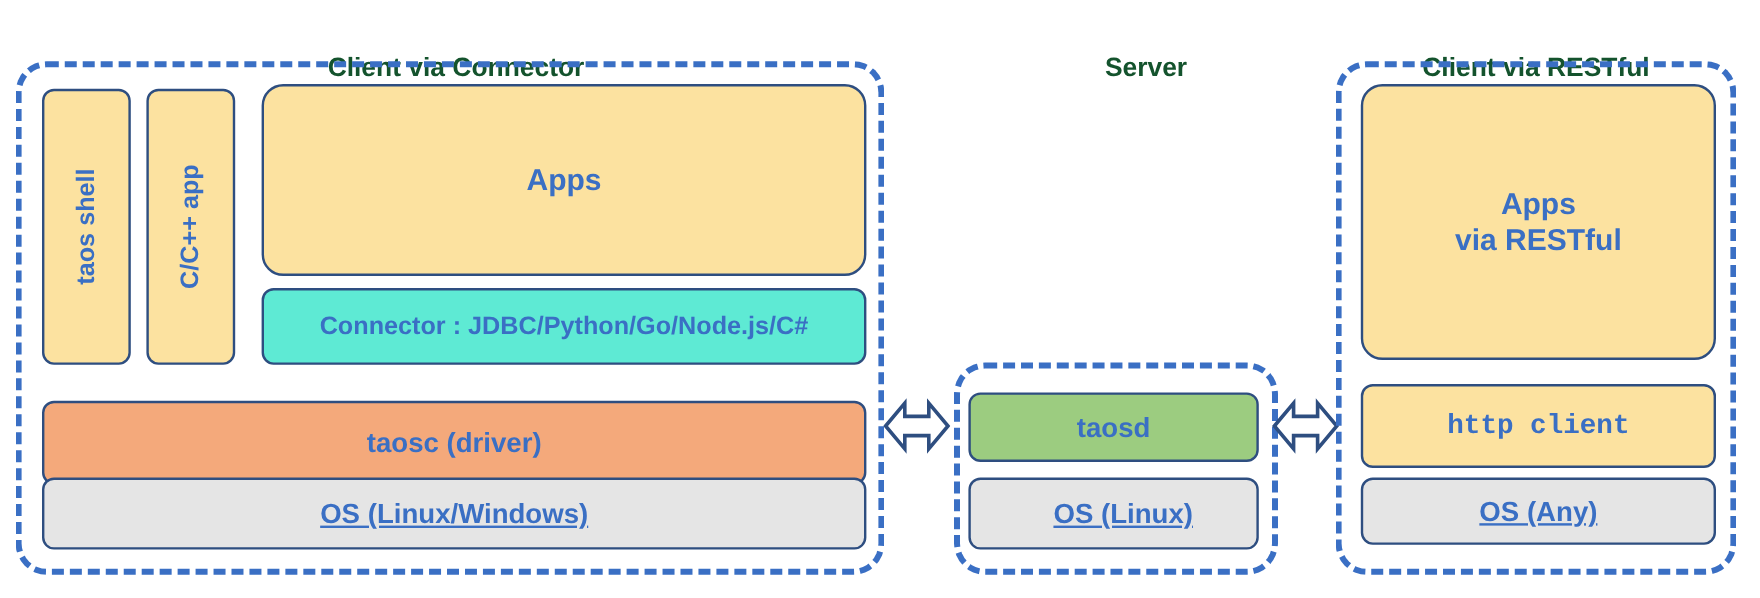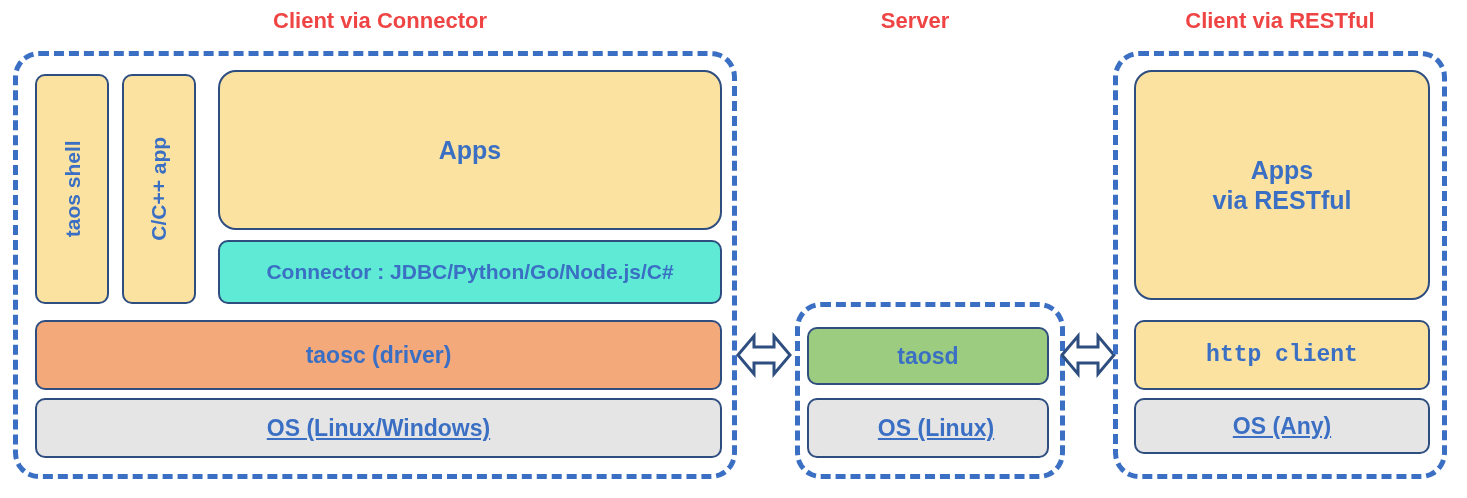--- a/index.html
+++ b/index.html
@@ -12,26 +12,27 @@
     width: 1467px;
     height: 498px;
     position: relative;
     overflow: hidden;
     font-family: "Liberation Sans", "DejaVu Sans", sans-serif;
   }
 
   
   .section-title {
     position: absolute;
-    color: #ef4444;
+    color: #14532d;
     font-weight: bold;
     font-size: 22px;
     line-height: 26px;
     text-align: center;
     white-space: nowrap;
+    margin-top: 35px;
   }
 
   
   .group {
     position: absolute;
     border: 5px dashed #3A6FC4;
     border-radius: 26px;
     box-sizing: border-box;
     background: transparent;
   }
@@ -73,39 +74,39 @@
   .arrow {
     position: absolute;
   }
   .arrow svg { display: block; }
 </style>
 </head>
 <body>
 
 <div class="section-title" style="left:190px; top:8px; width:380px;">Client via Connector</div>
 
-<div class="section-title" style="left:800px; top:8px; width:230px;">Server</div>
+<div class="section-title" style="left:840px; top:8px; width:230px;">Server</div>
 
 <div class="section-title" style="left:1120px; top:8px; width:320px;">Client via RESTful</div>
 
 <div class="group" style="left:13px; top:51px; width:724px; height:428px;"></div>
 
 <div class="box fill-yellow small-radius" style="left:35px; top:74px; width:74px; height:230px;">
   <span class="vertical-label">taos shell</span>
 </div>
 
 <div class="box fill-yellow small-radius" style="left:122px; top:74px; width:74px; height:230px;">
   <span class="vertical-label">C/C++ app</span>
 </div>
 
 <div class="box fill-yellow big-radius" style="left:218px; top:70px; width:504px; height:160px; font-size:25px;">Apps</div>
 
 <div class="box fill-gray small-radius" style="left:218px; top:240px; width:504px; height:64px;">Connector : JDBC/Python/Go/Node.js/C#</div>
 
-<div class="box fill-orange small-radius" style="left:35px; top:320px; width:687px; height:70px; font-size:23px;">taosc (driver)</div>
+<div class="box fill-orange small-radius" style="left:35px; top:334px; width:687px; height:70px; font-size:23px;">taosc (driver)</div>
 
 <div class="box fill-blue small-radius" style="left:35px; top:398px; width:687px; height:60px; font-size:23px;">OS (Linux/Windows)</div>
 
 <div class="arrow" style="left:736px; top:330px;">
   <svg width="56" height="50" viewBox="0 0 56 50">
     <polygon points="2,25 18,6 18,17 38,17 38,6 54,25 38,44 38,33 18,33 18,44" fill="#ffffff" stroke="#2E4E80" stroke-width="3" stroke-linejoin="miter"></polygon>
   </svg>
 </div>
 
 <div class="group" style="left:795px; top:302px; width:270px; height:177px;"></div>

